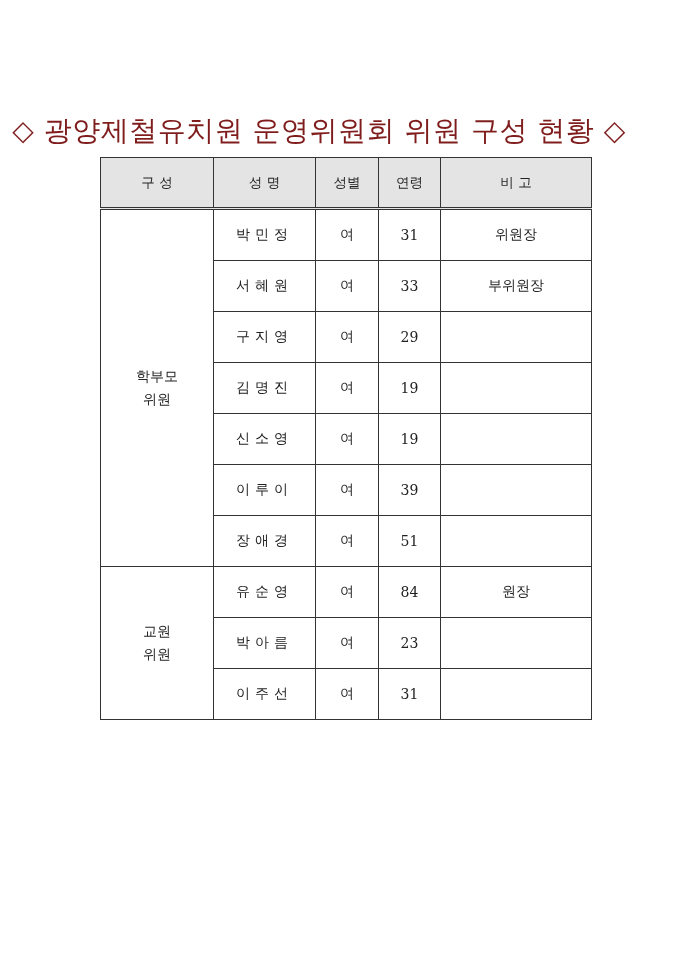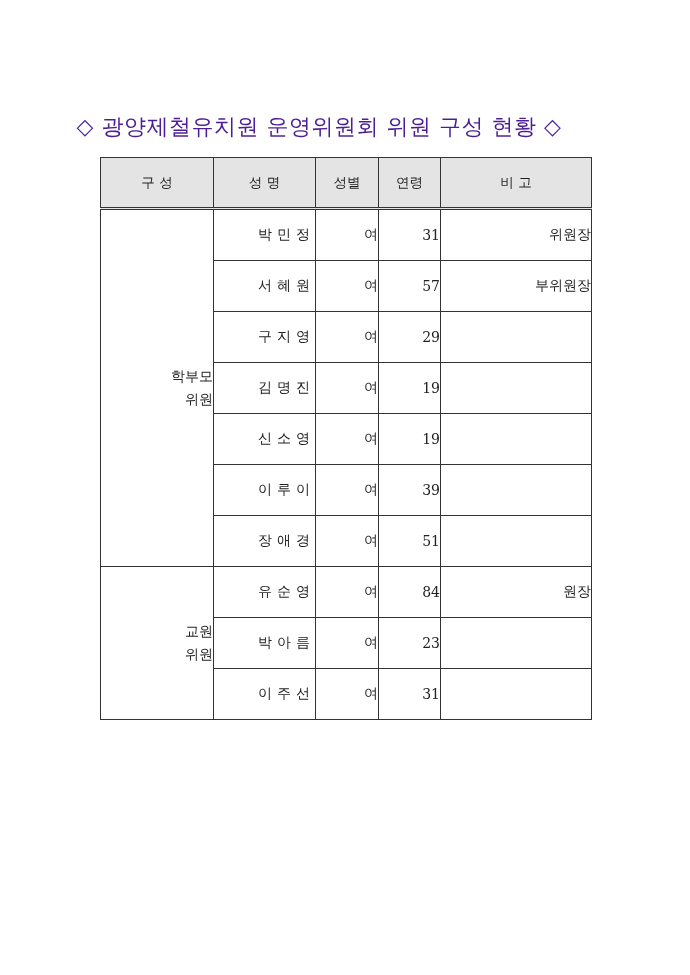--- a/index.html
+++ b/index.html
@@ -1,25 +1,25 @@
 <!DOCTYPE html>
 <html><head>
 <meta charset="utf-8">
 <style>
   html, body { margin:0; padding:0; background:#ffffff; }
   body { width:690px; height:975px; position:relative; overflow:hidden;
          font-family:"DejaVu Serif","Liberation Serif",serif; color:#222; }
   .title { position:absolute; top:112px; left:0; width:638px; text-align:center;
-           font-size:22px; letter-spacing:0.5px; color:#4c1d95; }
+           font-size:28px; letter-spacing:0.5px; color:#7f1d1d; }
   table { position:absolute; left:100px; top:157px; border-collapse:collapse;
           width:491px; table-layout:fixed; }
   td, th { border:1px solid #333; text-align:center; vertical-align:middle;
            font-size:14px; font-weight:normal; padding:0;margin-left:48px; }
   th { background:#e4e4e4; height:49px; border-bottom:3px double #333; font-size:13.5px; }
-  td { height:50px;text-align:right; }
+  td { height:50px; }
   td.grp { line-height:23px; }
   td.name { letter-spacing:5px; }
 </style>
 </head>
 <body>
 
 <div class="title">◇ 광양제철유치원 운영위원회 위원 구성 현황 ◇</div>
 
 <table>
   <colgroup>
@@ -45,21 +45,21 @@
         <div>위원</div>
       </td>
       <td class="name">박민정</td>
       <td>여</td>
       <td>31</td>
       <td>위원장</td>
     </tr>
     <tr>
       <td class="name">서혜원</td>
       <td>여</td>
-      <td>57</td>
+      <td>33</td>
       <td>부위원장</td>
     </tr>
     <tr>
       <td class="name">구지영</td>
       <td>여</td>
       <td>29</td>
       <td></td>
     </tr>
     <tr>
       <td class="name">김명진</td>

